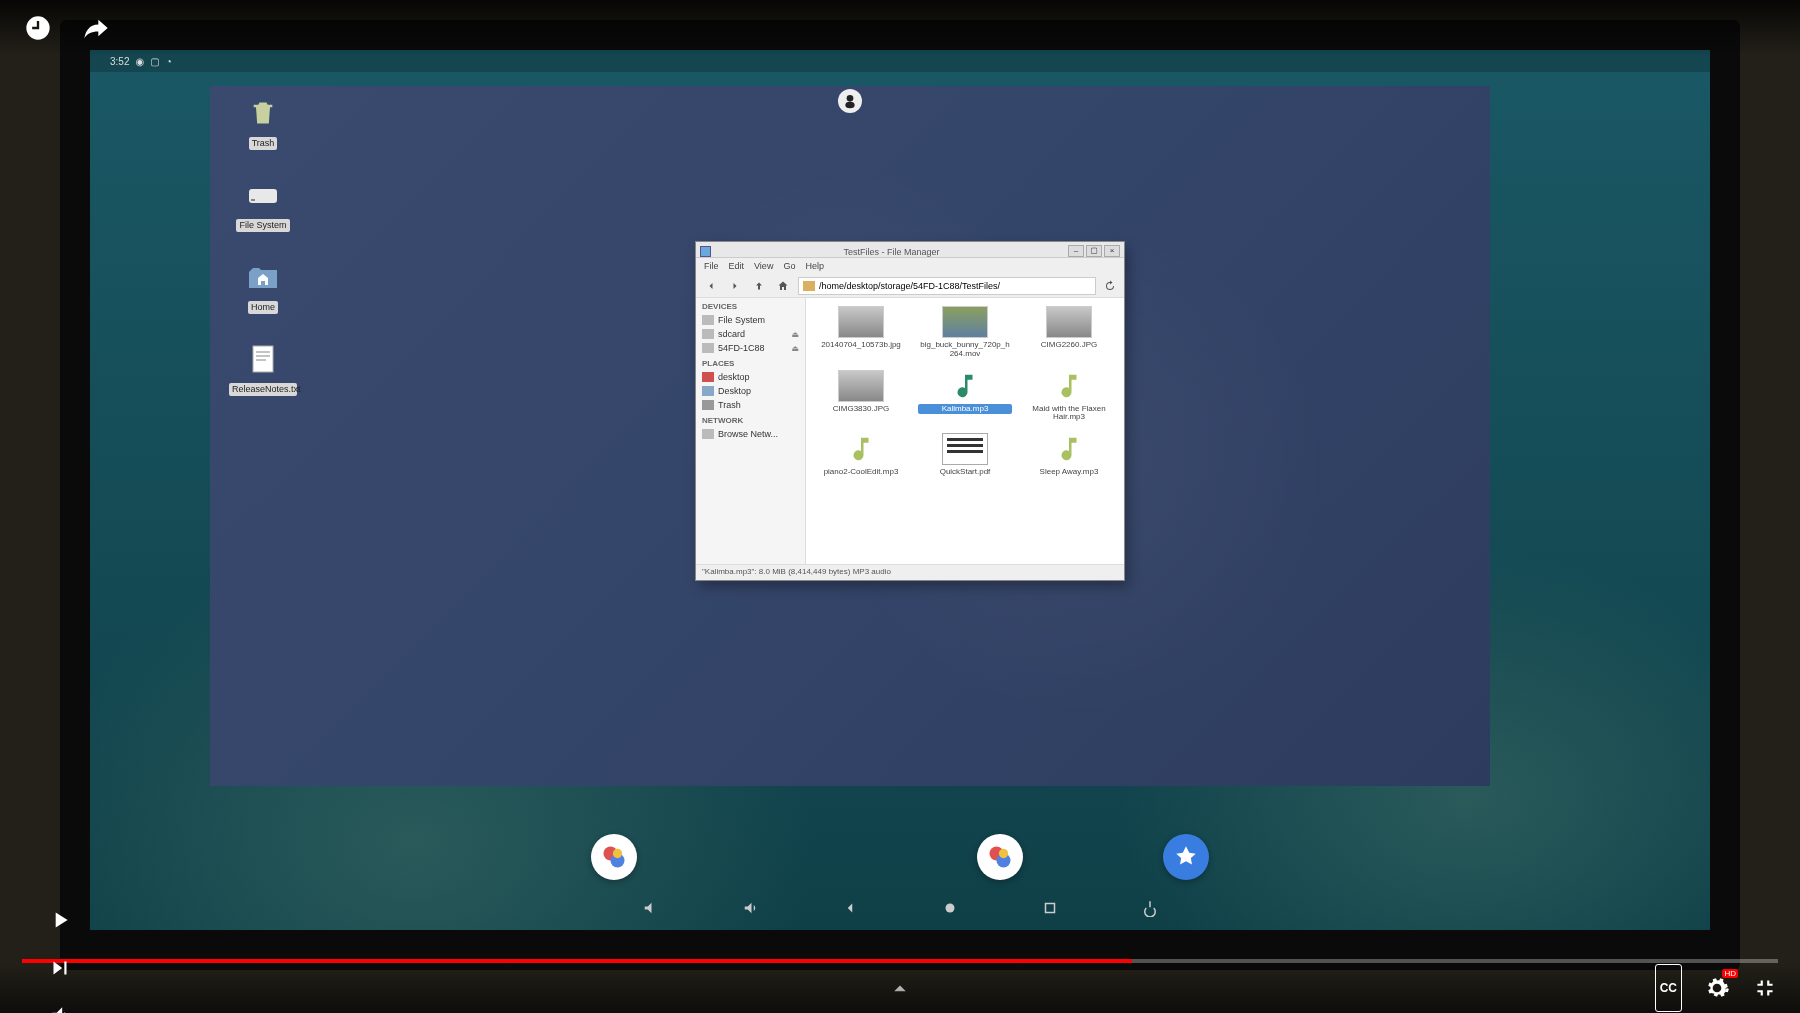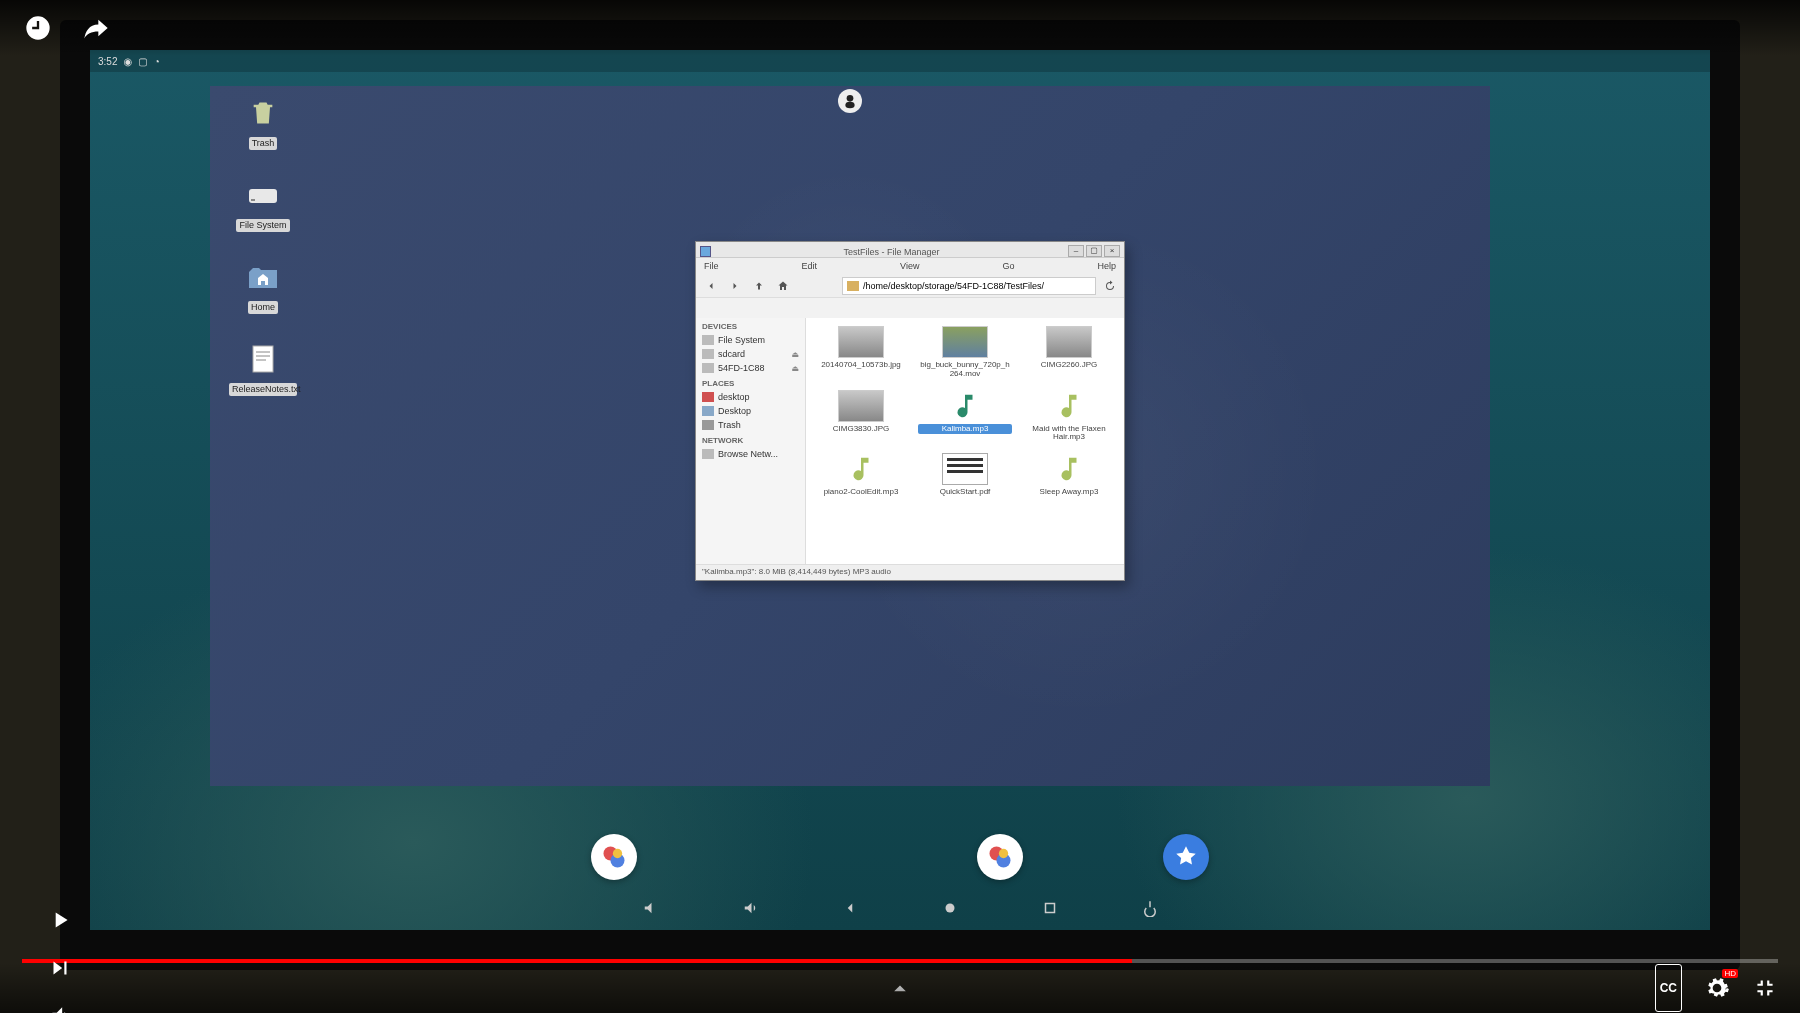--- a/index.html
+++ b/index.html
@@ -91,21 +91,21 @@
     inset: 0;
     background:
       radial-gradient(ellipse 800px 600px at 20% 90%, #2a5a5a 0%, transparent 50%),
       radial-gradient(ellipse 700px 500px at 85% 85%, #2a5a5a 0%, transparent 50%),
       linear-gradient(#1a5865, #0f4048);
   }
   .android-status {
     position:absolute; top:0; left:0; right:0; height:22px;
     background: rgba(0,0,0,0.2);
     color:#ddd; font-size:10px;
-    display:flex; align-items:center; padding:0 8px; gap:6px;
+    display:flex; align-items:center; padding:0 20px; gap:6px;
   }
 
   
   .xfce-desktop {
     position: absolute;
     top: 36px;
     left: 120px;
     width: 1280px;
     height: 700px;
     background: #3b4a6b;
@@ -156,38 +156,38 @@
     height:16px; background:#e8e8e8;
     display:flex; align-items:flex-end; padding:0 4px;
     border-bottom:1px solid #ccc;
   }
   .fm-titlebar .ticon { width:11px; height:11px; background:#6aa8dd; margin-right:4px; border:1px solid #558; }
   .fm-titlebar .ttext { flex:1; text-align:center; font-size:9px; color:#555; }
   .fm-titlebar .wbtns { display:flex; gap:2px; }
   .fm-titlebar .wbtn { width:16px; height:12px; background:#ddd; border:1px solid #aaa; font-size:8px; text-align:center; line-height:10px; cursor:pointer; }
   .fm-menubar {
     height:16px; display:flex; align-items:center; gap:10px; padding:0 8px;
-    font-size:9px; color:#444; background:#efefef;justify-content:space-between;
+    font-size:9px; color:#444; background:#efefef;
   }
   .fm-menubar span { cursor:pointer; }
   .fm-toolbar {
     height:24px; display:flex; align-items:center; gap:6px; padding:0 6px;
     background:#efefef; border-bottom:1px solid #ddd;
   }
   .fm-nav-btn { width:18px; height:18px; display:flex; align-items:center; justify-content:center; cursor:pointer; }
   .fm-nav-btn svg { width:12px; height:12px; fill:#555; }
   .fm-path {
     flex:1; height:18px; background:#fff; border:1px solid #ccc;
-    display:flex; align-items:center; padding:0 4px; gap:4px;margin-left:44px;
+    display:flex; align-items:center; padding:0 4px; gap:4px;
   }
   .fm-path .foldericon { width:12px; height:10px; background:#d8b060; }
   .fm-path input { border:none; outline:none; font-size:9px; flex:1; background:transparent; }
   .fm-reload { width:16px; height:16px; cursor:pointer; display:flex; align-items:center; justify-content:center; }
 
-  .fm-body { flex:1; display:flex; overflow:hidden;margin-top:20px; }
+  .fm-body { flex:1; display:flex; overflow:hidden; }
   .fm-sidebar {
     width:110px; background:#f5f5f5; border-right:1px solid #ddd;
     font-size:9px; overflow-y:auto;
   }
   .fm-side-hdr { font-weight:bold; font-size:8px; color:#666; padding:4px 6px 2px; text-transform:uppercase; }
   .fm-side-item { display:flex; align-items:center; gap:4px; padding:2px 6px; cursor:pointer; }
   .fm-side-item .si { width:12px; height:10px; background:#bbb; }
   .fm-side-item .eject { margin-left:auto; font-size:8px; color:#888; }
 
   .fm-content { flex:1; background:#fff; padding:6px; overflow-y:auto; }

